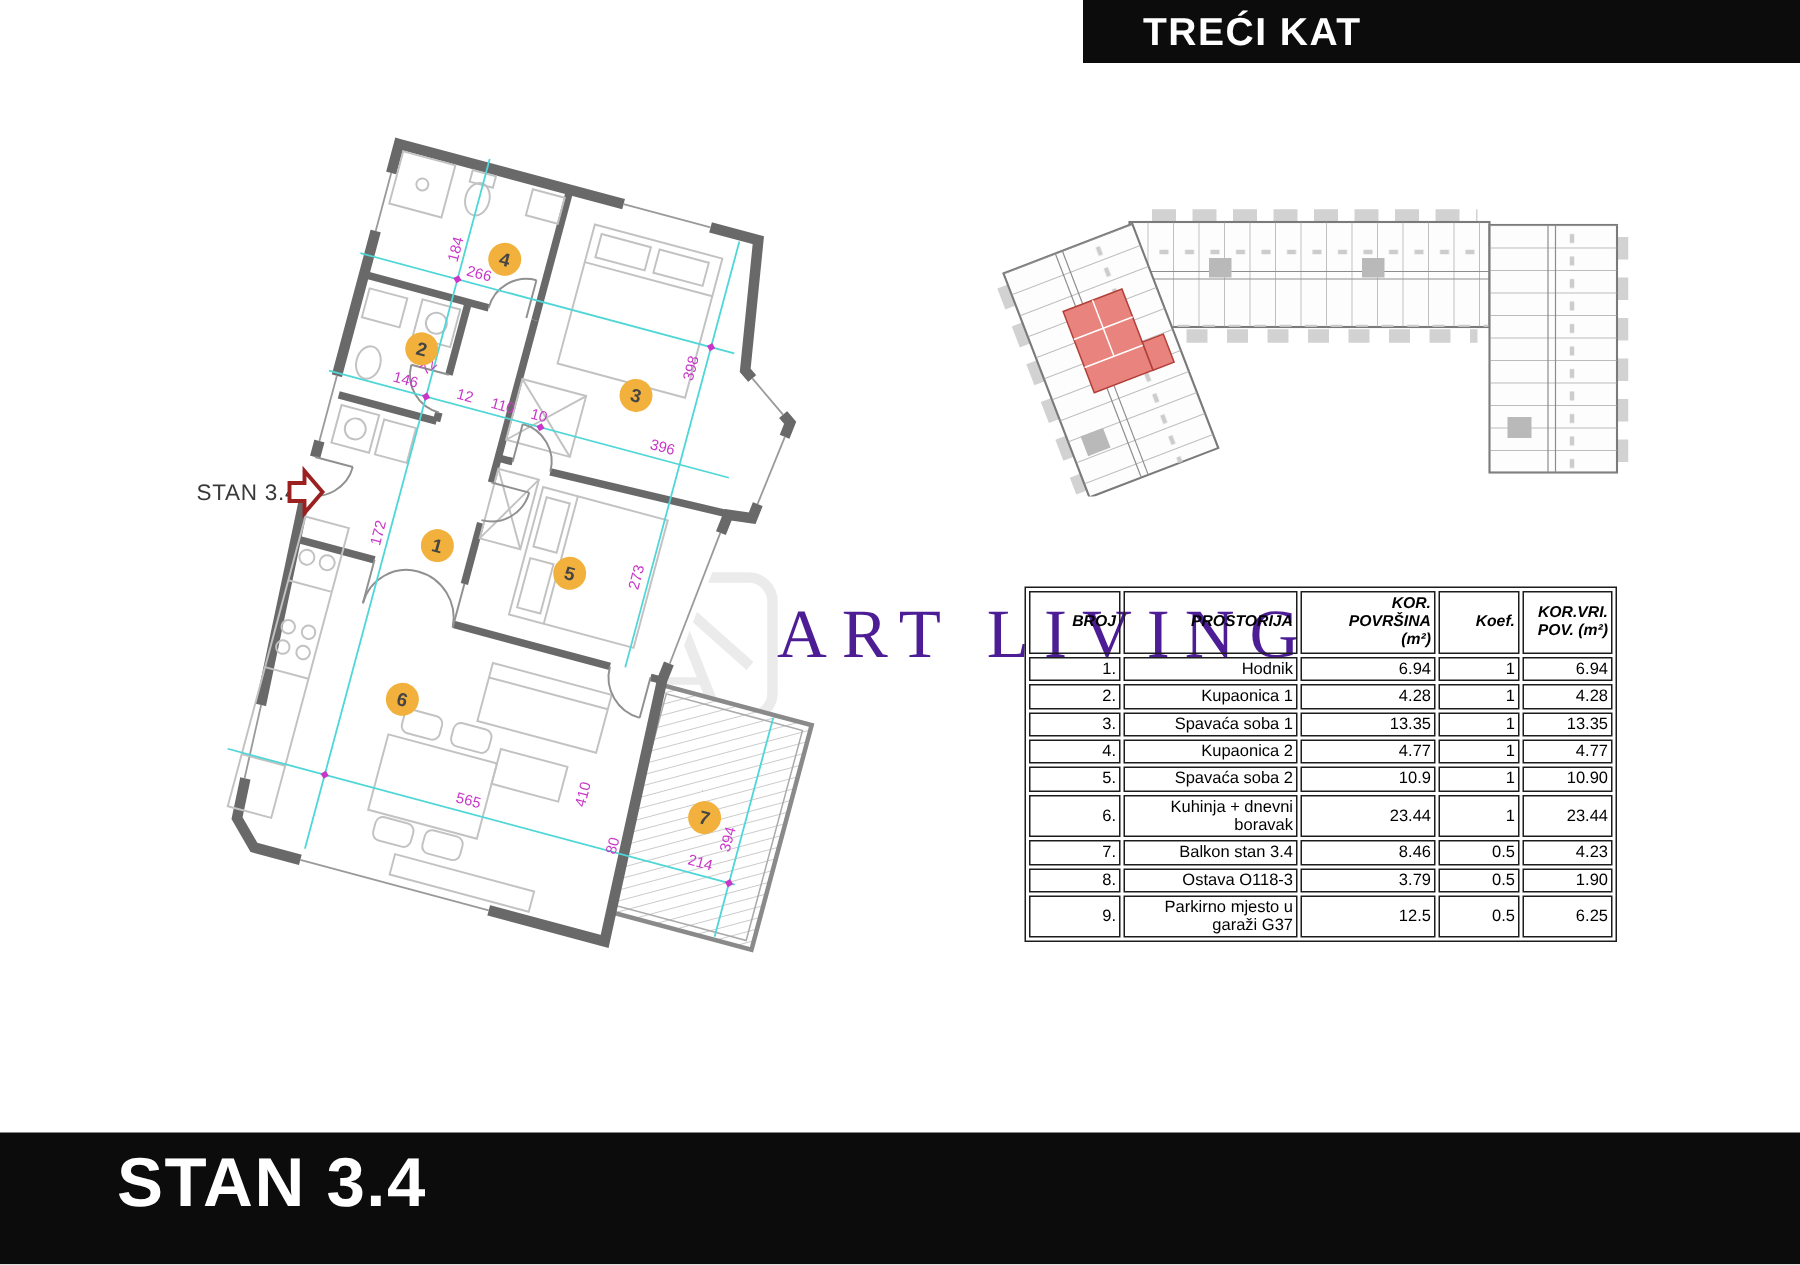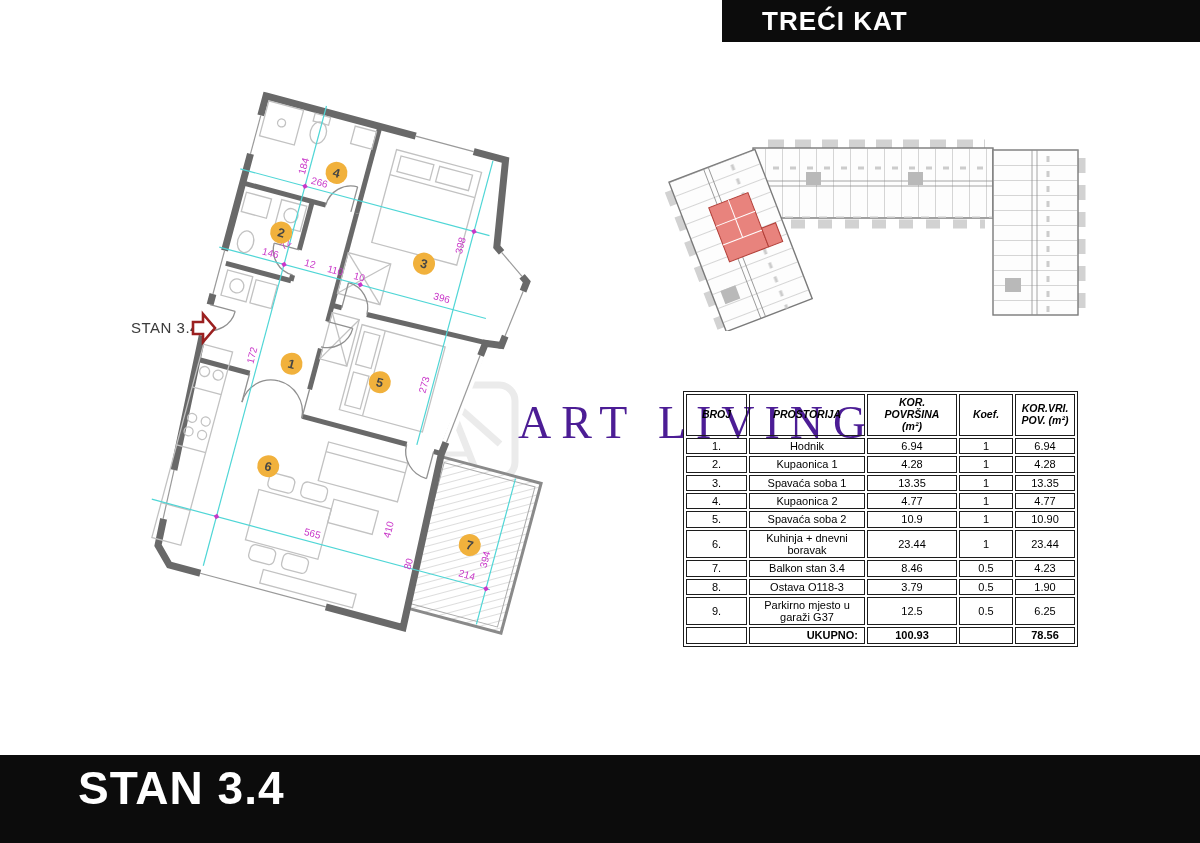--- a/index.html
+++ b/index.html
@@ -22,21 +22,21 @@
   .wm-logo{position:absolute;left:388px;top:380px;z-index:0;}
 
   
   .plan-svg{position:absolute;left:85px;top:70px;z-index:1;}
   .map-svg{position:absolute;left:645px;top:126px;z-index:1;}
 
   
   .areas-table{position:absolute;left:683px;top:391px;z-index:2;border-collapse:separate;
                border-spacing:2px;background:transparent;border:1.5px solid #1c1c1c;}
   .areas-table th,.areas-table td{border:1.4px solid #1c1c1c;background:transparent;
-               font-size:11px;line-height:1.12;text-align:center;vertical-align:middle;padding:1px 2px;}
+               font-size:11px;line-height:1.12;text-align:right;vertical-align:middle;padding:1px 2px;}
   .areas-table th{font-weight:bold;font-style:italic;white-space:pre-line;height:38px;font-size:10.5px;}
   .col-broj{width:55px;} .col-pros{width:110px;} .col-pov{width:84px;}
   .col-koef{width:48px;margin-left:48px;} .col-vri{width:54px;}
   .total-row td{font-weight:bold;}
   .total-row .t-label{text-align:right;padding-right:6px;}
 </style>
 </head>
 <body>
 
 <div id="stage">
@@ -379,23 +379,16 @@
           <td>0.5</td>
         <td>1.90</td>
       </tr>
       <tr>
         <td>9.</td>
           <td>Parkirno mjesto u garaži G37</td>
         <td>12.5</td>
           <td>0.5</td>
         <td>6.25</td>
       </tr>
-      <tr class="total-row">
-        <td></td>
-        <td class="t-label">UKUPNO:</td>
-        <td>100.93</td>
-        <td></td>
-        <td>78.56</td>
-      </tr>
     </tbody>
   </table>
 
 </div>
 
 </body></html>

